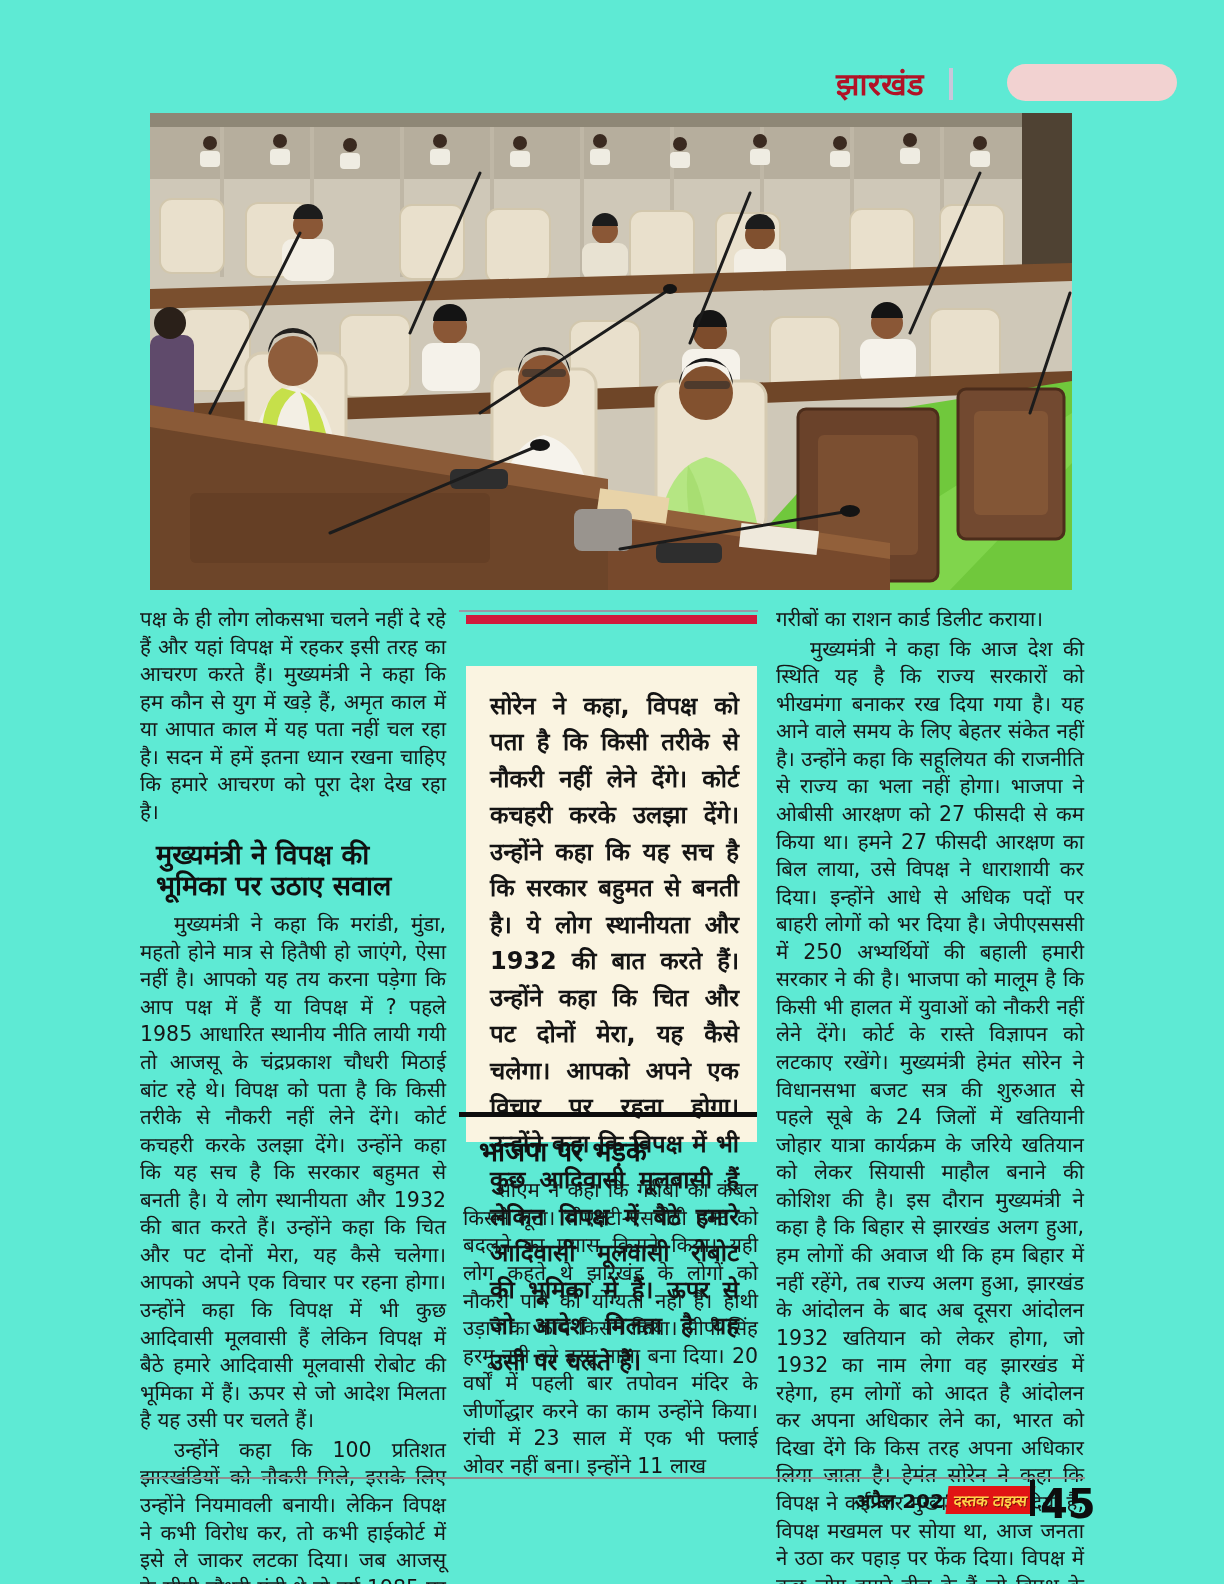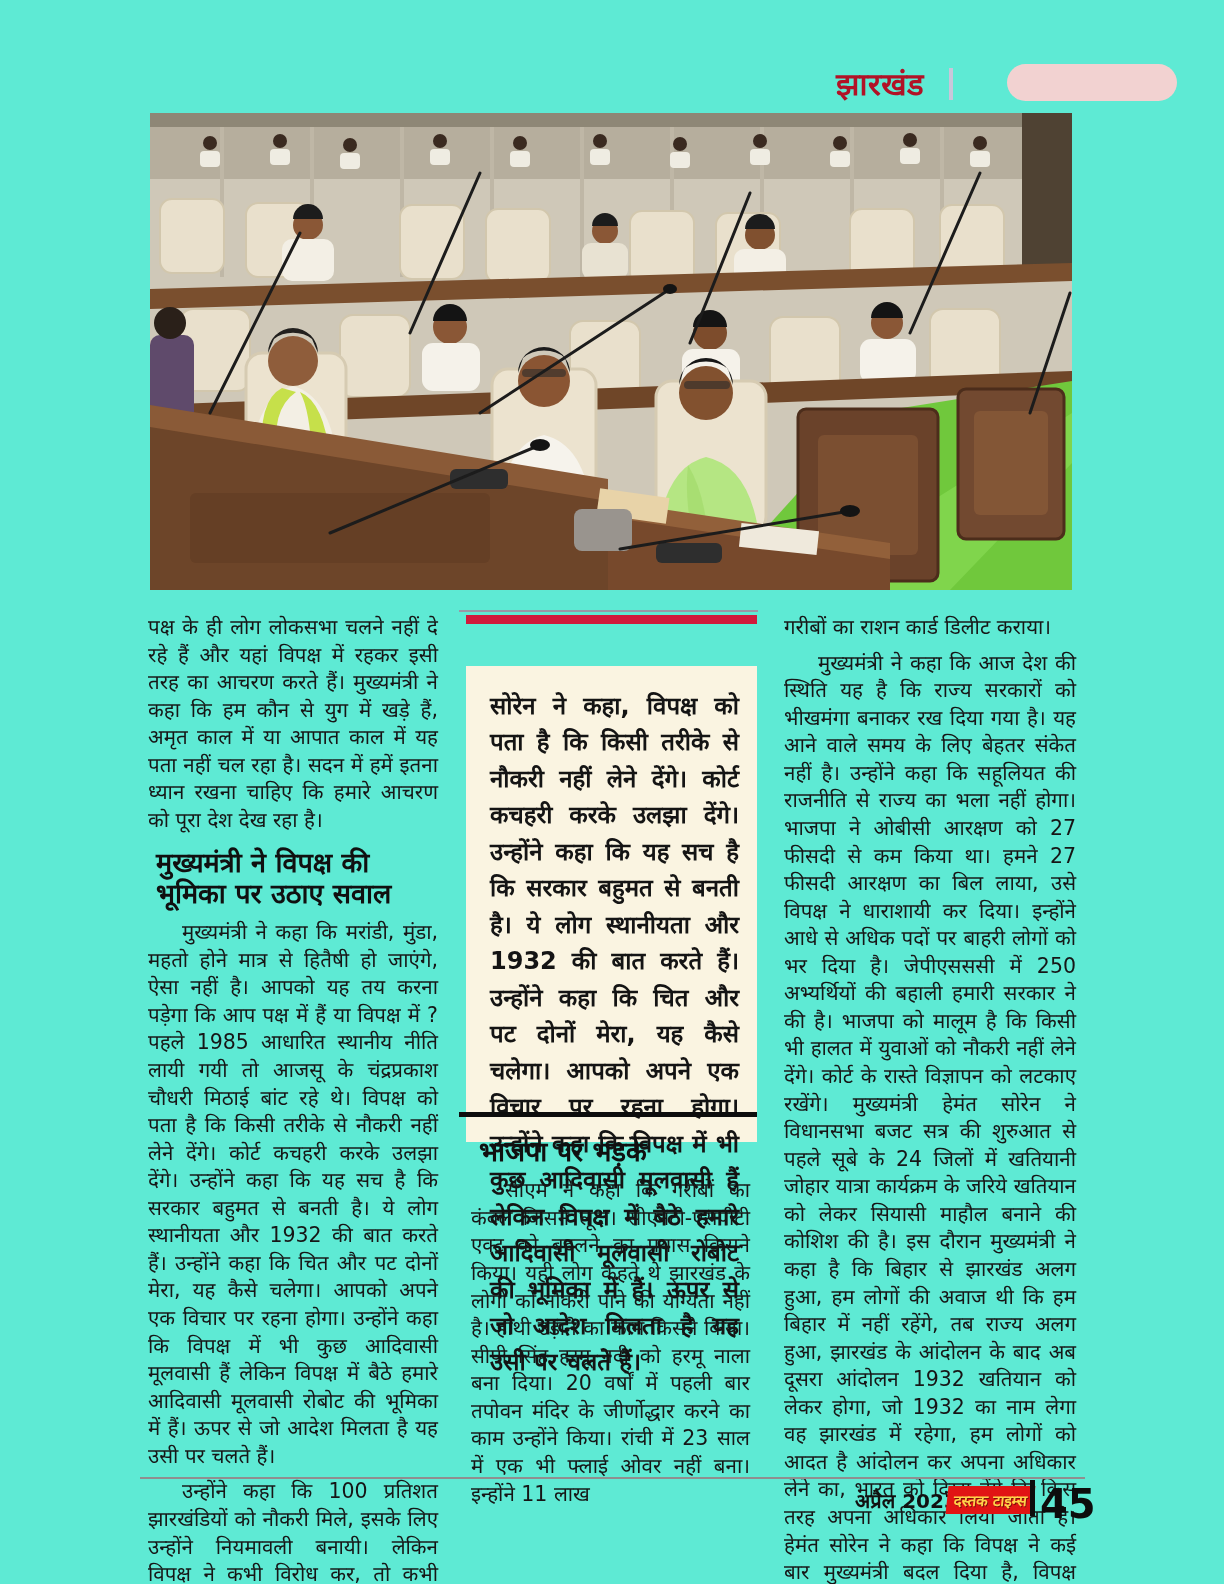--- a/index.html
+++ b/index.html
@@ -36,21 +36,21 @@
   
   .col{
     position:absolute;
     text-align:justify;
     font-size:20.5px;line-height:1.345;
     overflow-wrap:break-word;
   }
   .col1{left:140px;top:606px;width:306px;}
   .col2-lower{left:463px;top:1124px;width:295px;}
   .col3{left:776px;top:606px;width:308px;}
-  .para{margin:8px;}
+  .para{margin:0;}
   .para.indent{text-indent:34px;}
   .para + .para{margin-top:2px;}
   .subhead{
     font-weight:bold;font-size:27px;line-height:1.16;
     text-align:left;margin:12px 16px 10px;
     color:#101010;
   }
   
   .rule-thin{
     position:absolute;left:459px;top:610px;width:299px;height:2px;background:#9a97a5;

